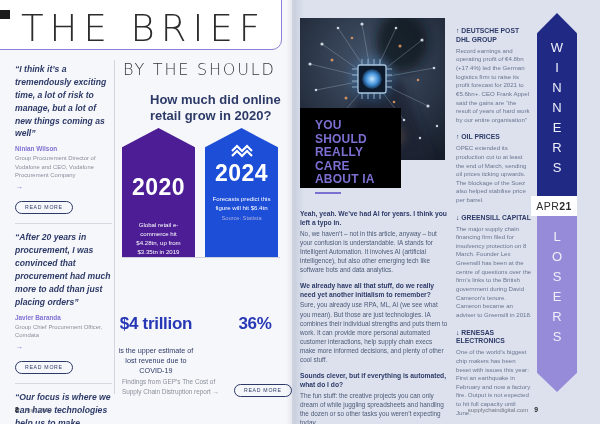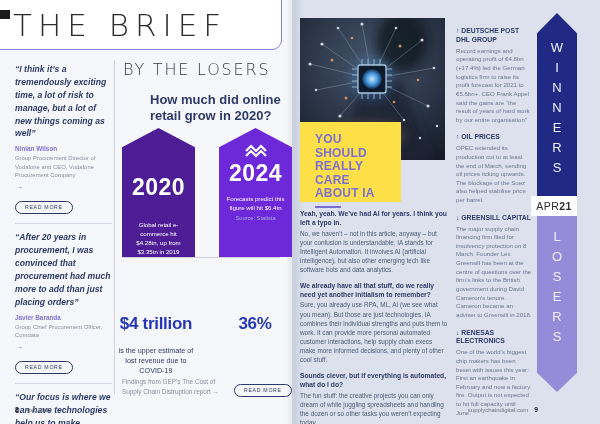--- a/index.html
+++ b/index.html
@@ -6,21 +6,21 @@
   .canvas{position:relative;width:600px;height:424px;background:#f6f7fa;overflow:hidden;
           font-family:"Liberation Sans",sans-serif;-webkit-font-smoothing:antialiased;}
   
   .rightbg{position:absolute;left:292px;top:0;width:308px;height:424px;background:#dce1ed;}
   .gutter{position:absolute;left:286px;top:0;width:18px;height:424px;
           background:linear-gradient(90deg,rgba(90,100,130,0),rgba(90,100,130,.14) 45%,rgba(90,100,130,0));}
   
   .black-tab{position:absolute;left:0;top:10px;width:10px;height:9px;background:#1b1b1b;}
   .title-box{position:absolute;left:-22px;top:-26px;width:302px;height:74px;background:#ffffff;
              border:1.5px solid #8b7fd9;border-radius:10px;}
-  .brief-title{position:absolute;left:13px;top:7px;margin:0;font-size:31px;font-weight:200;
+  .brief-title{position:absolute;left:21px;top:7px;margin:0;font-size:37px;font-weight:200;
                letter-spacing:6px;color:#2c2c2e;font-family:"DejaVu Sans","Liberation Sans",sans-serif;}
   
   .quotes{position:absolute;left:15px;top:56px;width:97px;}
   .quote{padding:7px 0 9px;}
   .quote + .quote{border-top:1px solid #d5d8e1;}
   .qtext{font-style:italic;font-weight:bold;color:#2d3a68;font-size:8.6px;line-height:1.5;margin:0 0 5px;}
   .qname{color:#7e72d3;font-weight:bold;font-size:6.4px;margin-bottom:2px;}
   .qrole{color:#8a8f9c;font-size:5.9px;line-height:1.45;}
   .qarrow{color:#7e72d3;font-size:8px;margin:2px 0 4px;}
   .pill{display:inline-block;border:1px solid #2d3a68;border-radius:9px;background:transparent;
@@ -28,21 +28,21 @@
         font-family:inherit;line-height:1;}
   .vdivider{position:absolute;left:114px;top:60px;width:1px;height:334px;background:#d3d6e0;}
   
   .numbers-head{position:absolute;left:123px;top:60px;margin:0;font-size:16px;font-weight:200;
                 letter-spacing:1.8px;color:#35363c;font-family:"DejaVu Sans","Liberation Sans",sans-serif;}
   .question{position:absolute;left:150px;top:92px;width:132px;text-align:left;font-weight:bold;
             color:#2d3a68;font-size:13px;line-height:1.25;}
   .ribbon{position:absolute;top:128px;width:73px;height:129px;color:#fff;text-align:center;
           clip-path:polygon(50% 0,100% 15%,100% 100%,0 100%,0 15%);box-sizing:border-box;}
   .r2020{left:122px;background:#4c1d95;}
-  .r2024{left:219px;background:#6d28d9;}
+  .r2024{left:205px;background:#1d4ed8;}
   .year{font-size:23px;font-weight:bold;letter-spacing:.5px;}
   .r2020 .year{margin-top:46px;}
   .rtext{font-size:6.1px;line-height:1.5;padding:0 7px;}
   .r2020 .rtext{margin-top:19px;}
   .ricon{margin-top:15px;height:16px;}
   .r2024 .year{margin-top:1px;}
   .r2024 .rtext{margin-top:7px;}
   .rsource{font-size:5.7px;color:#a9afe0;margin-top:3px;}
   .hdivider{position:absolute;left:122px;top:257px;width:158px;height:1px;background:#cdd1dc;}
   .dyk-p{position:absolute;left:122px;top:266px;width:161px;font-size:9.3px;line-height:1.4;
@@ -51,21 +51,21 @@
   .stats{position:absolute;left:118px;top:314px;width:166px;display:flex;gap:32px;}
   .stat1{width:94px;}.stat2{width:72px;}
   .stat{text-align:center;}
   .stat-value{font-size:17px;font-weight:bold;color:#2638b6;letter-spacing:-.3px;}
   .stat-cap{font-size:7.2px;color:#2d3a68;line-height:1.4;margin-top:12px;}
   .findings{position:absolute;left:122px;top:377px;width:102px;font-size:6.4px;color:#8a8f9c;
             line-height:1.5;}
   .mid-pill{position:absolute;left:234px;top:384px;}
   
   .photo{position:absolute;left:300px;top:18px;width:145px;height:142px;overflow:hidden;}
-  .article-card{position:absolute;left:300px;top:122px;width:101px;height:80px;background:#fde047;
+  .article-card{position:absolute;left:300px;top:108px;width:101px;height:80px;background:#000000;
                 box-sizing:border-box;padding:11px 8px 0 15px;}
   .article-title{margin:0;color:#7c6fd2;font-weight:bold;font-size:12px;line-height:1.13;letter-spacing:.2px;}
   .title-underline{width:26px;height:2px;background:#7c6fd2;margin-top:5px;}
   .article{position:absolute;left:300px;top:209px;width:148px;}
   .aq{font-weight:bold;color:#2d3a68;font-size:6.7px;line-height:1.38;margin:0 0 1px;}
   .ab{color:#4c5a78;font-size:6.4px;line-height:1.42;margin:0 0 7px;}
   
   .news{position:absolute;left:456px;top:27px;width:76px;}
   .nitem{margin-bottom:9px;}
   .ntitle{font-weight:bold;color:#2d3a68;font-size:6.8px;line-height:1.3;margin:0 0 2px;}
@@ -117,21 +117,21 @@
       <button class="pill">READ MORE</button>
     </div>
     <div class="quote">
       <p class="qtext">“Our focus is where we can have technologies help us to make smarter decisions on when we buy, where we buy and how we buy</p>
 
     </div>
   </div>
 
   <div class="vdivider"></div>
 
-  <h2 class="numbers-head">BY THE LOSERS</h2>
+  <h2 class="numbers-head">BY THE SHOULD</h2>
   <div class="question">How much did online retail grow in 2020?</div>
 
   <div class="ribbon r2020">
     <div class="year">2020</div>
     <div class="rtext">Global retail e-commerce hit $4.28tn, up from $3.35tn in 2019</div>
   </div>
   <div class="ribbon r2024">
     <div class="ricon">
       <svg width="24" height="16" viewBox="0 0 24 16">
         <polyline points="2,8 7,3 12,8 17,3 22,8" fill="none" stroke="#ffffff" stroke-width="2.2"></polyline>

